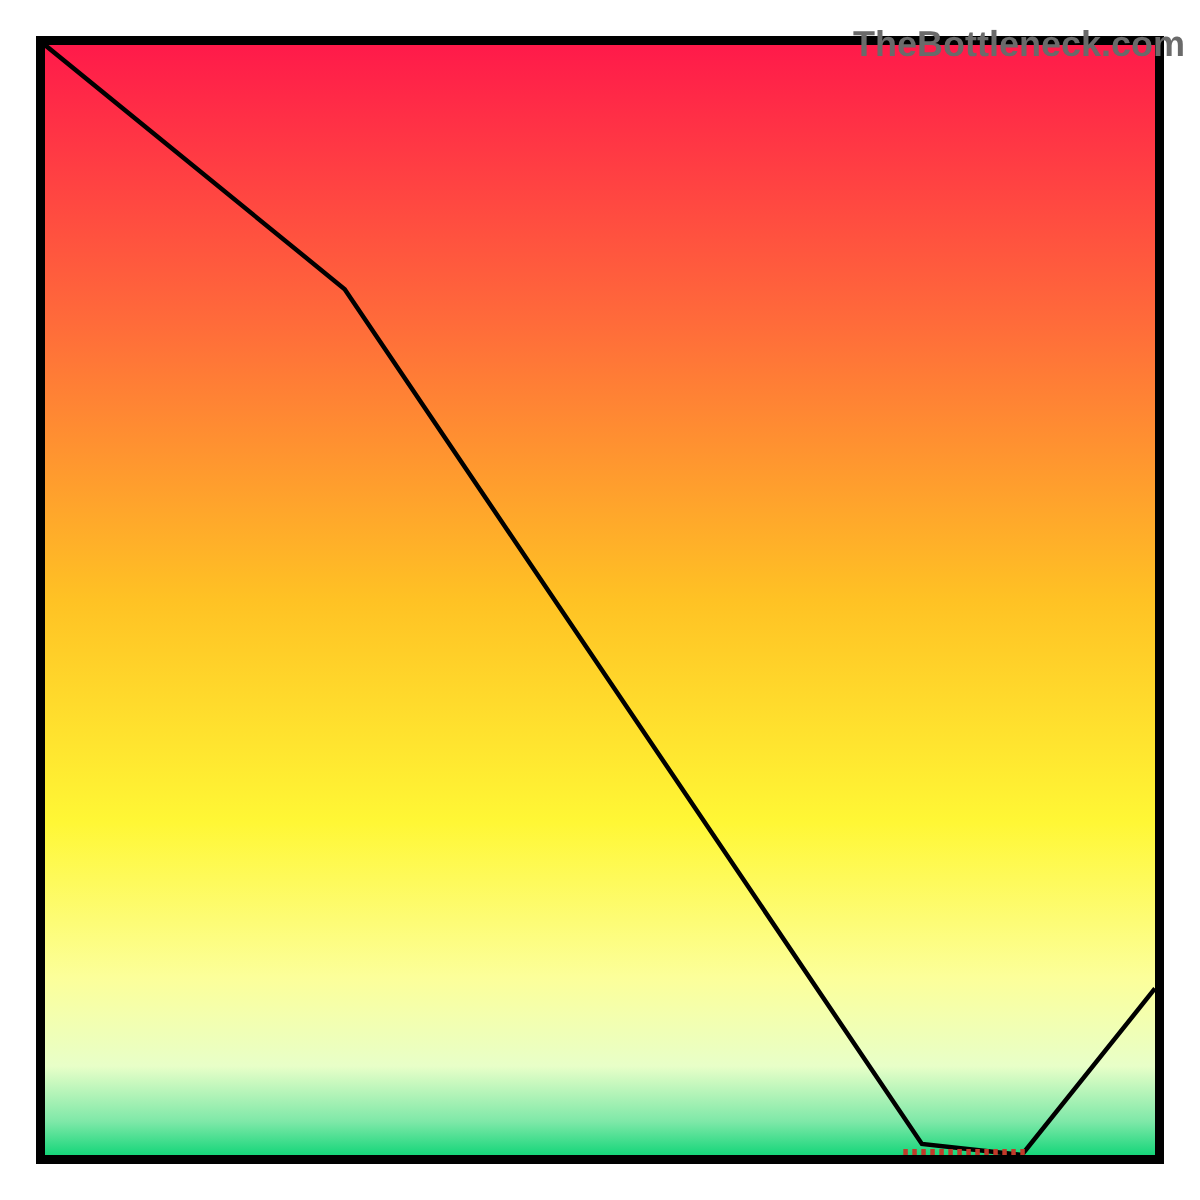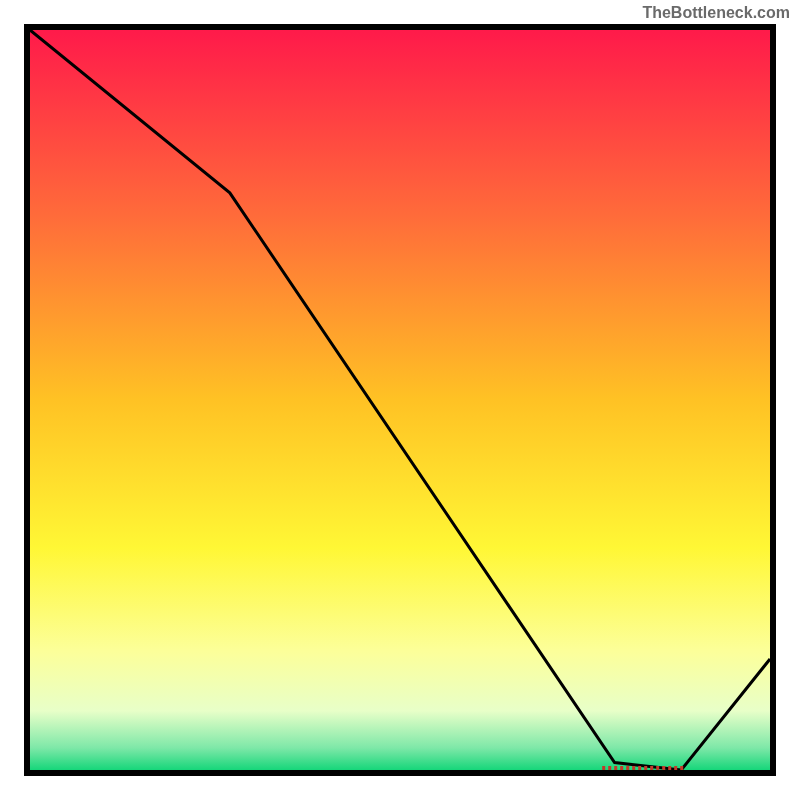--- a/index.html
+++ b/index.html
@@ -6,23 +6,23 @@
     margin: 0;
     padding: 0;
     width: 800px;
     height: 800px;
     background: #ffffff;
     font-family: Arial, sans-serif;
     position: relative;
   }
   .watermark {
     position: absolute;
-    top: 4px;
+    top: 16px;
     right: 10px;
-    font-size: 16px;
+    font-size: 24px;
     font-weight: bold;
     color: #6a6a6a;
     z-index: 10;
   }
   .chart-area {
     position: absolute;
     left: 24px;
     top: 24px;
     width: 752px;
     height: 752px;

